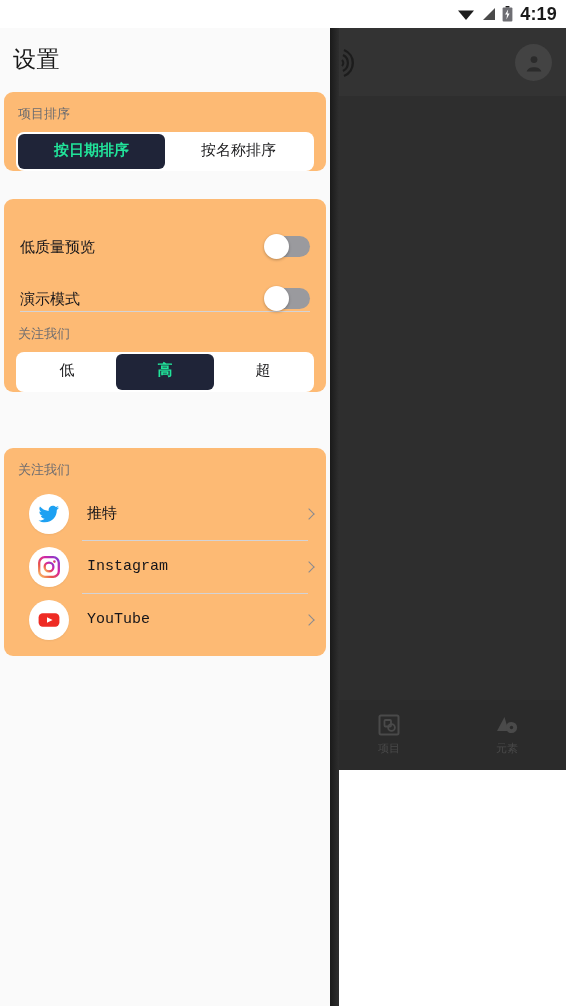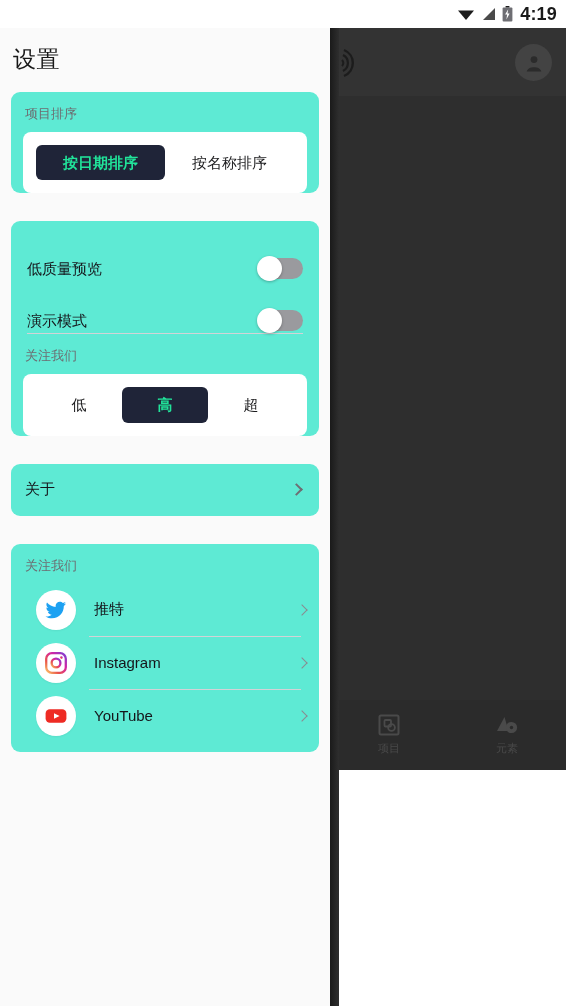--- a/index.html
+++ b/index.html
@@ -83,37 +83,38 @@
     z-index: 20;
     overflow: hidden;
   }
   #page-title {
     font-size: 23px; color: #181818;
     padding: 16px 0 0 13px; font-weight: 400;
     letter-spacing: 0.5px;
   }
 
   .card {
-    margin: 0 11px;
-    background: #5eead4;
+    margin: 0 4px;
+    background: #fdba74;
     border-radius: 9px;
+    font-family: Liberation Mono, monospace;
   }
   .card-gap { height: 14px; }
 
   .group-label {
     font-size: 13px; color: #6c6c70;
     padding: 13px 0 9px 14px;
   }
 
   
   .segmented {
     margin: 0 12px 14px 12px;
     background: #ffffff;
     border-radius: 8px;
-    padding: 13px;
+    padding: 2px;
     display: flex;
   }
   .seg {
     flex: 1; text-align: center;
     padding: 9px 0;
     font-size: 15px; color: #1c1c1e;
     border-radius: 6px;
     line-height: 1.15;
   }
   .seg.active {
@@ -274,26 +275,20 @@
       <div class="group-label">关注我们</div>
       <div class="segmented">
         <div class="seg">低</div>
         <div class="seg active">高</div>
         <div class="seg">超</div>
       </div>
     </div>
 
     <div class="card-gap"></div>
 
-    <div class="card">
-      <div class="row-nav">
-        <div class="row-label">关于</div>
-        <div class="chev"></div>
-      </div>
-    </div>
 
     <div class="card-gap"></div>
 
 
     <div class="card-gap"></div>
 
     <div class="card">
       <div class="group-label">关注我们</div>
 
       <div class="social-row">

